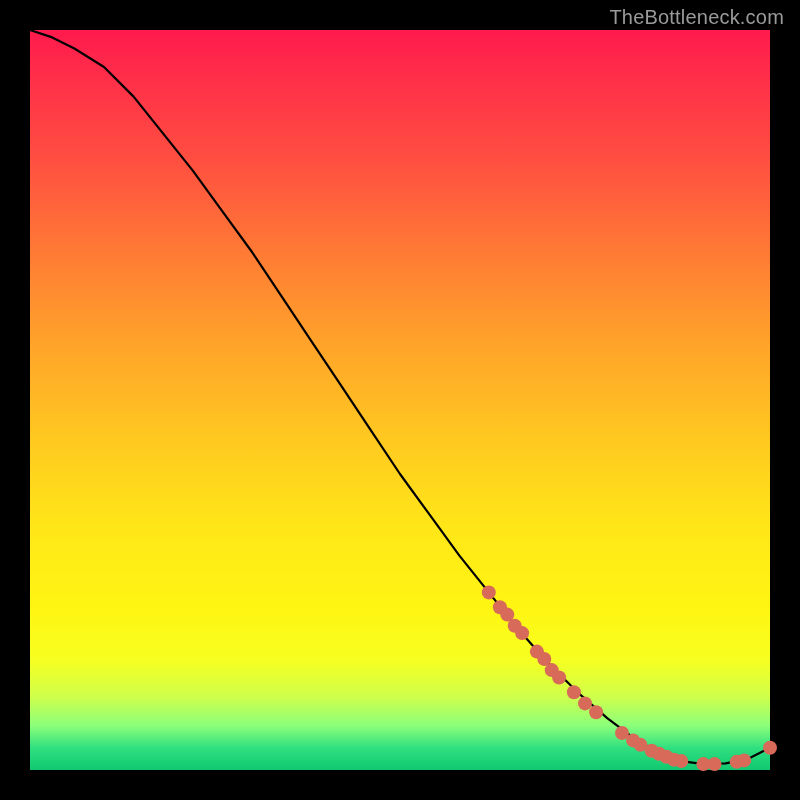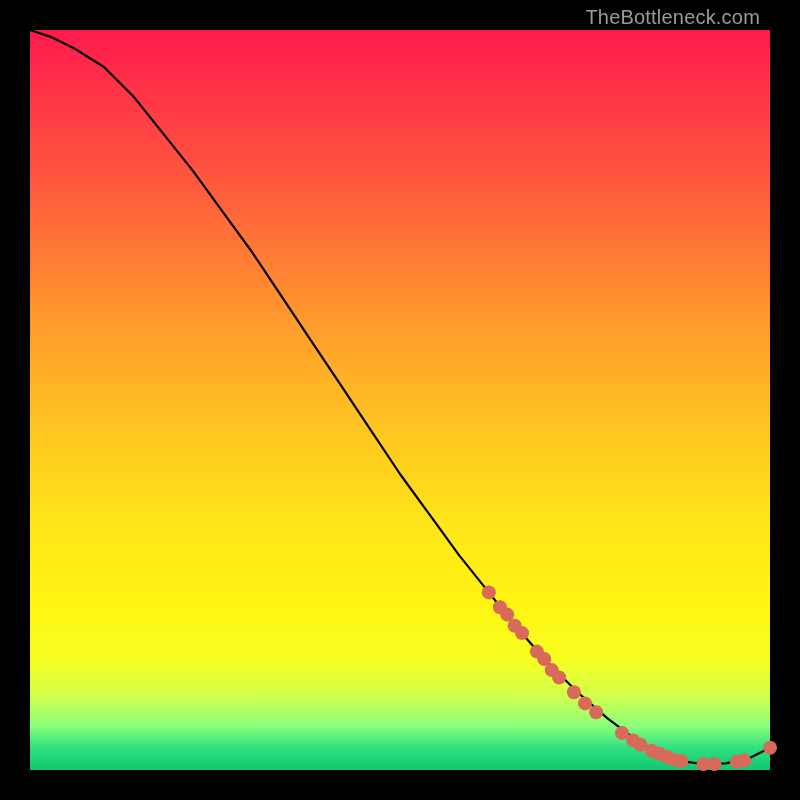--- a/index.html
+++ b/index.html
@@ -28,21 +28,21 @@
       #f7ff20 85%,
       #d0ff4a 90%,
       #8cff7a 94%,
       #30e080 97%,
       #10c870 100%
     );
   }
   .attribution {
     position: absolute;
     top: 6px;
-    right: 40px;
+    right: 16px;
     font-family: Arial, Helvetica, sans-serif;
     font-size: 20px;
     color: #9a9a9a;
     letter-spacing: 0.2px;
   }
   svg.overlay {
     position: absolute;
     left: 30px;
     top: 30px;
     width: 740px;

